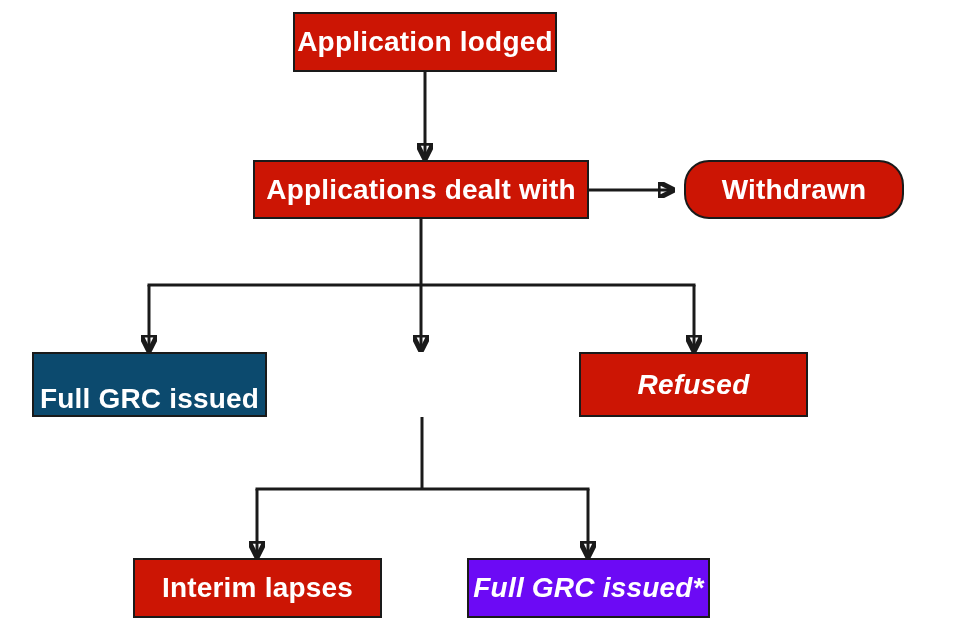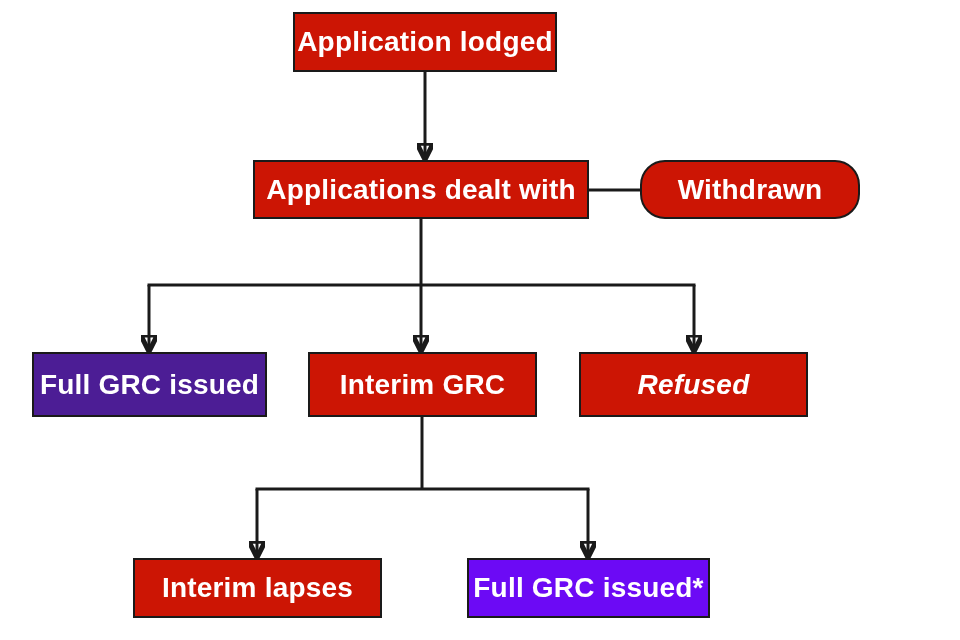--- a/index.html
+++ b/index.html
@@ -30,26 +30,26 @@
     justify-content: center;
     color: #ffffff;
     font-size: 28px;
     font-weight: 700;
     letter-spacing: 0.2px;
     text-align: center;
   }
   
   .n0 { left: 293px; top: 12px;  width: 264px; height: 60px; }
   .n1 { left: 253px; top: 160px; width: 336px; height: 59px; }
-  .n2 { left: 640px; top: 160px; width: 220px; height: 59px; border-radius: 25px; }
+  .n2 { left: 684px; top: 160px; width: 220px; height: 59px; border-radius: 25px; }
   .n3 { left: 32px;  top: 352px; width: 235px; height: 65px; }
   .n4 { left: 308px; top: 352px; width: 229px; height: 65px; }
   .n5 { left: 579px; top: 352px; width: 229px; height: 65px; font-style: italic; }
   .n6 { left: 133px; top: 558px; width: 249px; height: 60px; }
-  .n7 { left: 467px; top: 558px; width: 243px; height: 60px; }
+  .n7 { left: 467px; top: 558px; width: 243px; height: 60px; font-style: italic; }
 </style>
 </head>
 <body>
 
 <div class="canvas">
 
   <svg class="connectors" viewBox="0 0 960 640" xmlns="http://www.w3.org/2000/svg">
     <defs>
       <marker id="arrow" viewBox="0 0 10 10" refX="9" refY="5" markerWidth="5.5" markerHeight="5.5" orient="auto">
         <path d="M0,0 L10,5 L0,10 z" fill="#1a1a1a" stroke="none"></path>
@@ -77,27 +77,24 @@
   </div>
 
   <div class="node n1" style="background: rgb(204, 21, 4);">
     <span>Applications dealt with</span>
   </div>
 
   <div class="node n2" style="background: rgb(204, 21, 4);">
     <span>Withdrawn</span>
   </div>
 
-  <div class="node n3" style="background: #4c1d95;">
+  <div class="node n3" style="background: #0c4a6e; align-items: flex-end;">
     <span>Full GRC issued</span>
   </div>
 
-  <div class="node n4" style="background: rgb(204, 21, 4);">
-    <span>Interim GRC</span>
-  </div>
 
   <div class="node n5" style="background: rgb(204, 21, 4);">
     <span>Refused</span>
   </div>
 
   <div class="node n6" style="background: rgb(204, 21, 4);">
     <span>Interim lapses</span>
   </div>
 
   <div class="node n7" style="background: rgb(108, 10, 245);">

